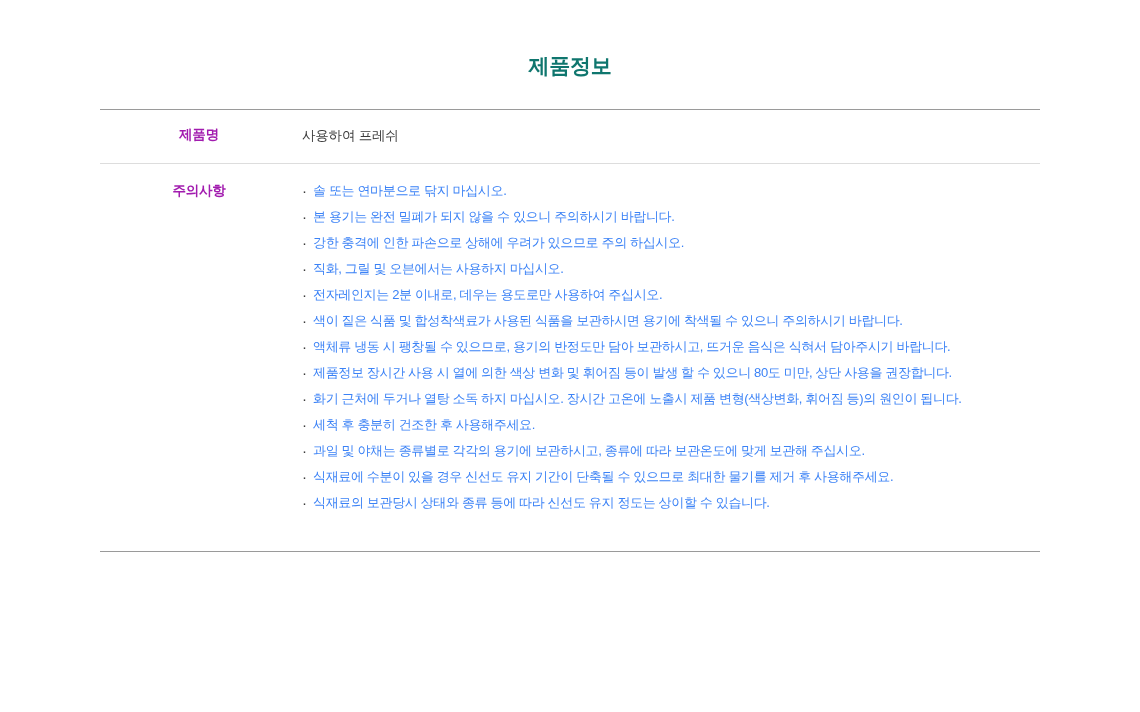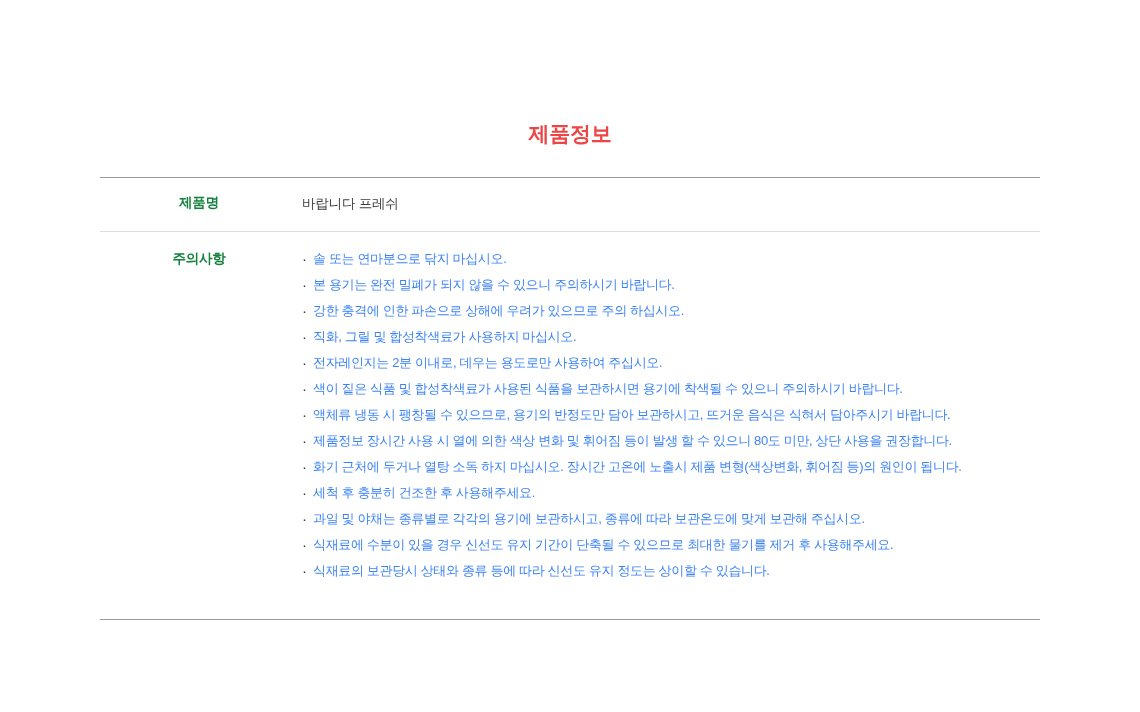--- a/index.html
+++ b/index.html
@@ -17,23 +17,23 @@
   .page {
     position: relative;
     width: 1140px;
     height: 712px;
     box-sizing: border-box;
   }
   .doc-title {
     text-align: center;
     font-size: 21px;
     font-weight: bold;
-    color: #ef4444;
+    color: #0f766e;
     letter-spacing: -0.3px;
-    padding-top: 120px;
+    padding-top: 52px;
     padding-bottom: 0;
     line-height: 1.3;
   }
   .info-table {
     width: 940px;
     margin: 30px auto 0 auto;
     border-collapse: collapse;
     border-top: 1px solid #9a9a9a;
     border-bottom: 1px solid #9a9a9a;
     table-layout: fixed;
@@ -43,21 +43,21 @@
   }
   .info-table tr.row:last-child {
     border-bottom: none;
   }
   .info-table th {
     width: 178px;
     text-align: center;
     vertical-align: top;
     font-size: 13.5px;
     font-weight: bold;
-    color: #15803d;
+    color: #a21caf;
     padding: 16px 10px 16px 10px;
     letter-spacing: -0.2px;
   }
   .info-table td {
     text-align: left;
     vertical-align: top;
     font-size: 13.5px;
     font-weight: normal;
     color: #3b3b3b;
     padding: 16px 0 16px 4px;
@@ -102,30 +102,30 @@
 <body>
 
 <div class="page">
 
   <div class="doc-title">제품정보</div>
 
   <table class="info-table">
     <tbody>
       <tr class="row">
         <th>제품명</th>
-        <td>바랍니다 프레쉬</td>
+        <td>사용하여 프레쉬</td>
       </tr>
       <tr class="row row-notes">
         <th>주의사항</th>
         <td>
           <ul class="notes">
             <li>솔 또는 연마분으로 닦지 마십시오.</li>
             <li>본 용기는 완전 밀폐가 되지 않을 수 있으니 주의하시기 바랍니다.</li>
             <li>강한 충격에 인한 파손으로 상해에 우려가 있으므로 주의 하십시오.</li>
-            <li>직화, 그릴 및 합성착색료가 사용하지 마십시오.</li>
+            <li>직화, 그릴 및 오븐에서는 사용하지 마십시오.</li>
             <li>전자레인지는 2분 이내로, 데우는 용도로만 사용하여 주십시오.</li>
             <li>색이 짙은 식품 및 합성착색료가 사용된 식품을 보관하시면 용기에 착색될 수 있으니 주의하시기 바랍니다.</li>
             <li>액체류 냉동 시 팽창될 수 있으므로, 용기의 반정도만 담아 보관하시고, 뜨거운 음식은 식혀서 담아주시기 바랍니다.</li>
             <li>제품정보 장시간 사용 시 열에 의한 색상 변화 및 휘어짐 등이 발생 할 수 있으니 80도 미만, 상단 사용을 권장합니다.</li>
             <li>화기 근처에 두거나 열탕 소독 하지 마십시오. 장시간 고온에 노출시 제품 변형(색상변화, 휘어짐 등)의 원인이 됩니다.</li>
             <li>세척 후 충분히 건조한 후 사용해주세요.</li>
             <li>과일 및 야채는 종류별로 각각의 용기에 보관하시고, 종류에 따라 보관온도에 맞게 보관해 주십시오.</li>
             <li>식재료에 수분이 있을 경우 신선도 유지 기간이 단축될 수 있으므로 최대한 물기를 제거 후 사용해주세요.</li>
             <li>식재료의 보관당시 상태와 종류 등에 따라 신선도 유지 정도는 상이할 수 있습니다.</li>
           </ul>

